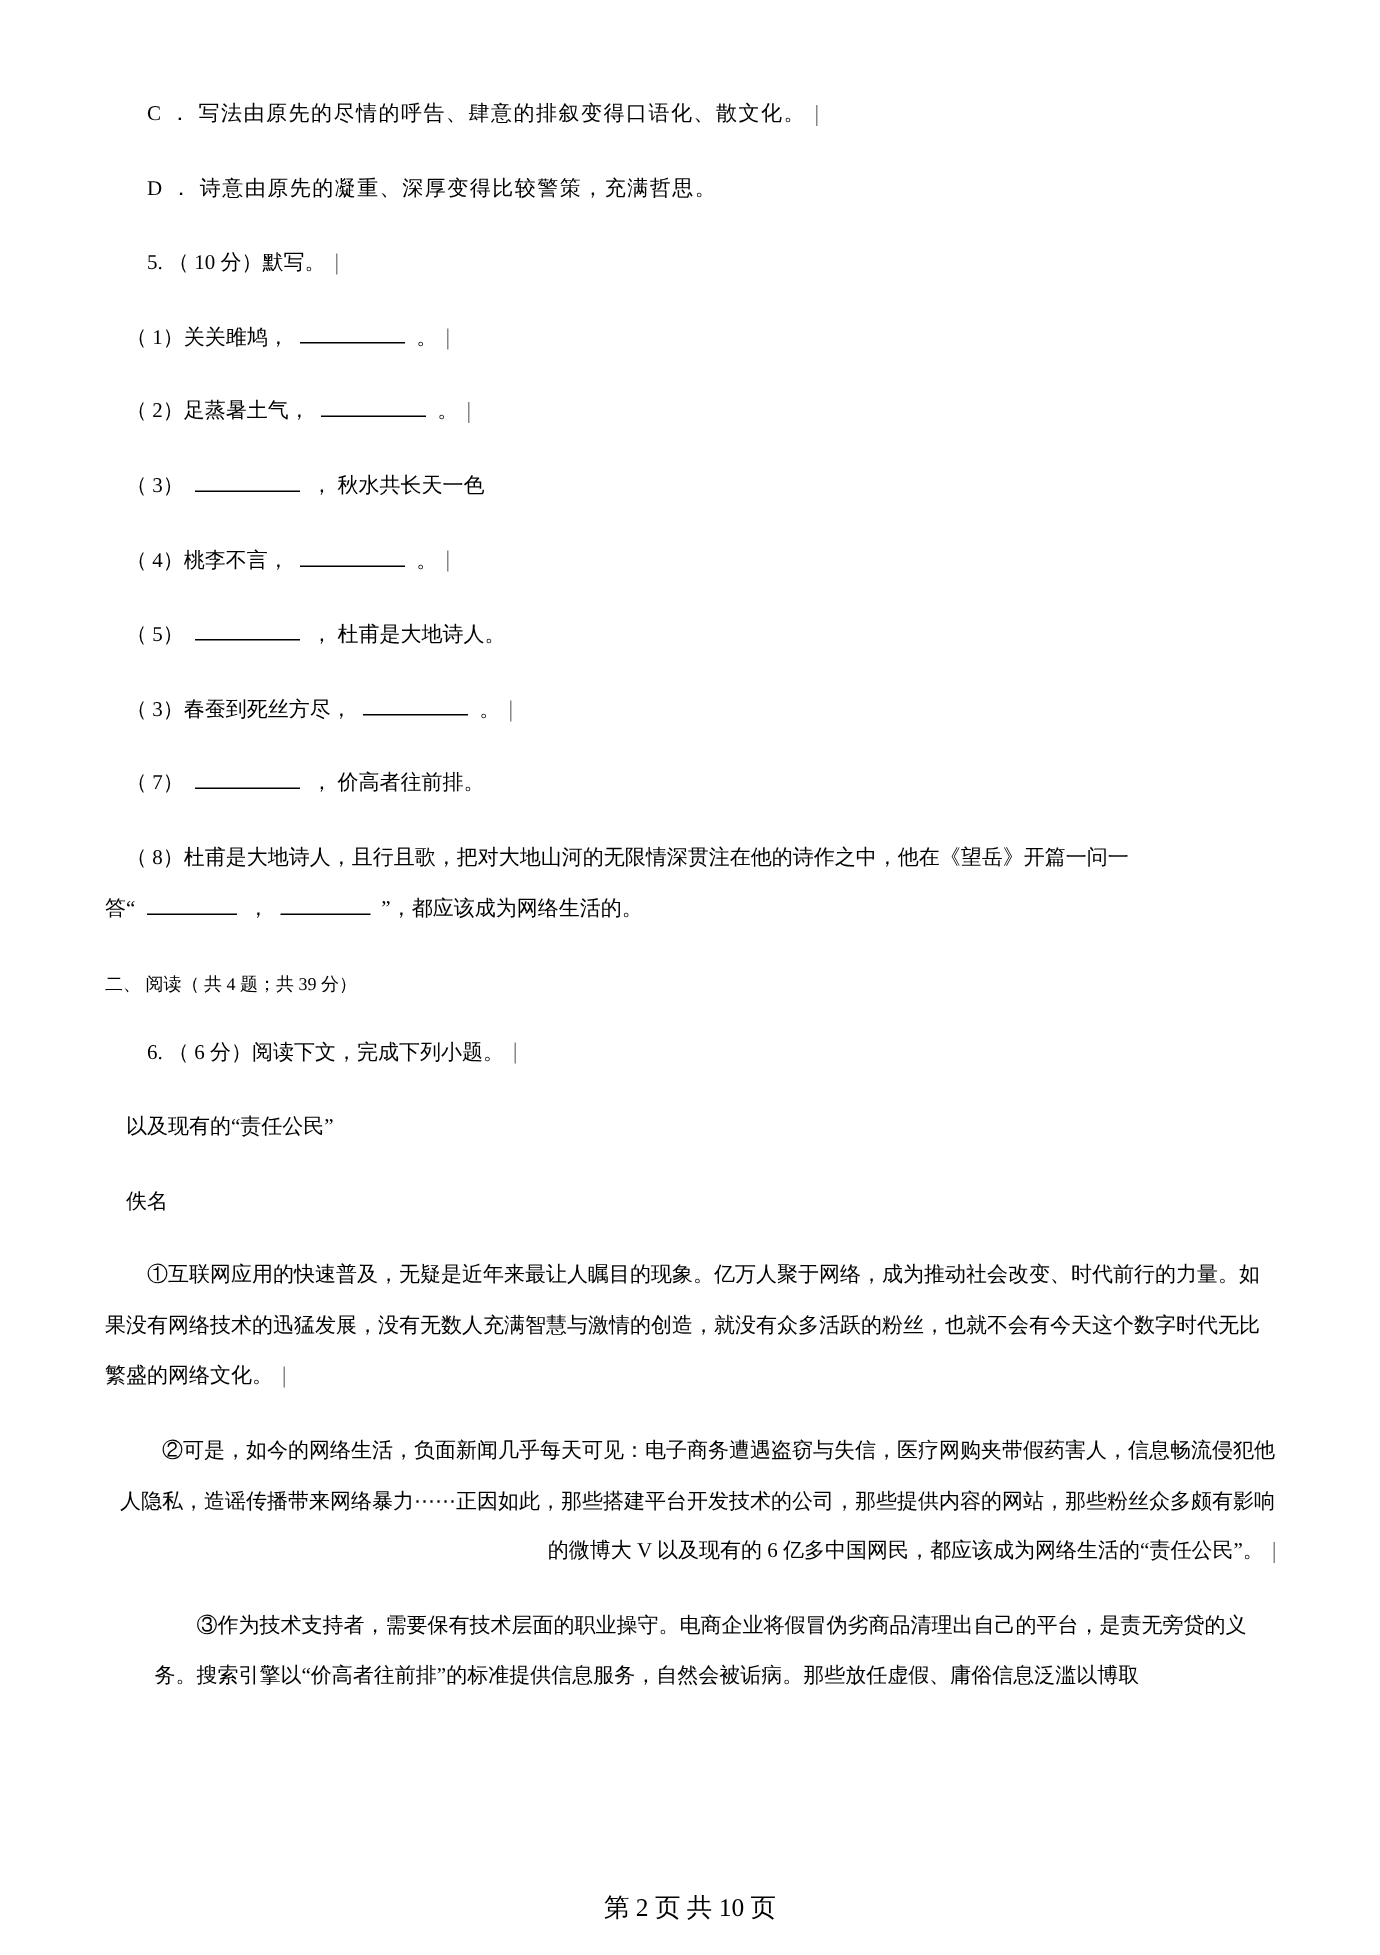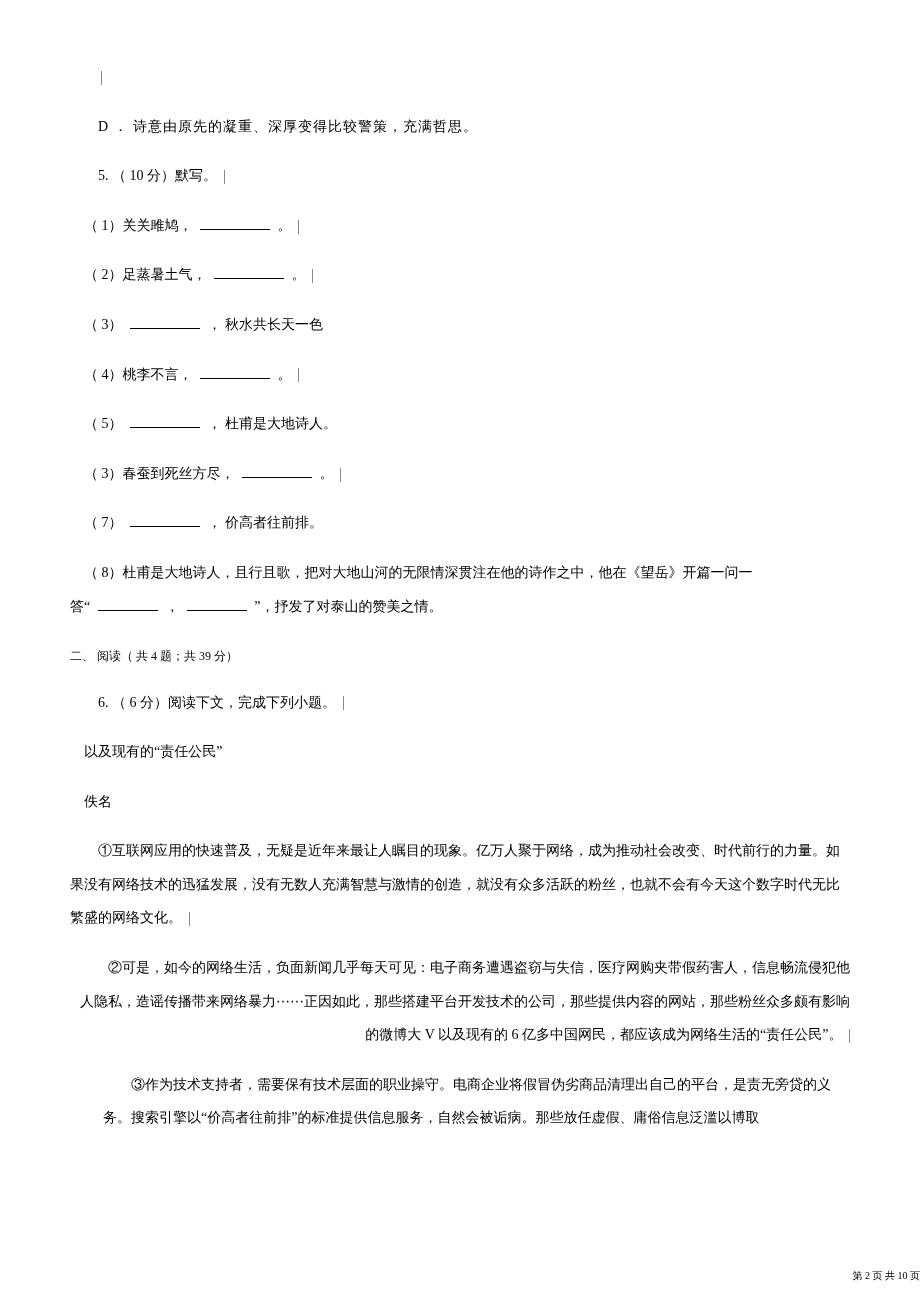--- a/index.html
+++ b/index.html
@@ -43,29 +43,30 @@
       vertical-align: middle;
       margin-left: 2px;
       border-right: 1px solid #888;
     }
     .fill-row { text-indent: 1em; }
     .footer {
       position: absolute;
       bottom: 20px;
       left: 0;
       right: 0;
-      text-align: right;
-      font-size: 10px;
+      text-align: center;
+      font-size: 17px;
     }
     .letter { letter-spacing: 1px; }
   </style>
 </head>
 <body>
 
 <p class="para">
+  <span class="letter">C ．  写法由原先的尽情的呼告、肆意的排叙变得口语化、散文化。</span>
   <span class="thin-tick"></span>
 </p>
 
 <p class="para">
   <span class="letter">D ．  诗意由原先的凝重、深厚变得比较警策，充满哲思。</span>
 </p>
 
 <p class="para">
   <span>5.   （ 10 分）默写。</span>
   <span class="thin-tick"></span>
@@ -119,21 +120,21 @@
 
 <p class="para fill-row" style="margin-bottom:0;">
   <span>（ 8）杜甫是大地诗人，且行且歌，把对大地山河的无限情深贯注在他的诗作之中，他在《望岳》开篇一问一</span>
 </p>
 
 <p class="para noindent">
   <span>答“</span>
   <span class="blank medium"></span>
   <span>，</span>
   <span class="blank medium"></span>
-  <span>”，抒发了对泰山的赞美之情。</span>
+  <span>”，都应该成为网络生活的。</span>
 </p>
 
 <p class="section-heading">
   <span>二、  阅读（ 共 4 题；共  39 分）</span>
 </p>
 
 <p class="para">
   <span>6.   （ 6 分）阅读下文，完成下列小题。</span>
   <span class="thin-tick"></span>
 </p>

